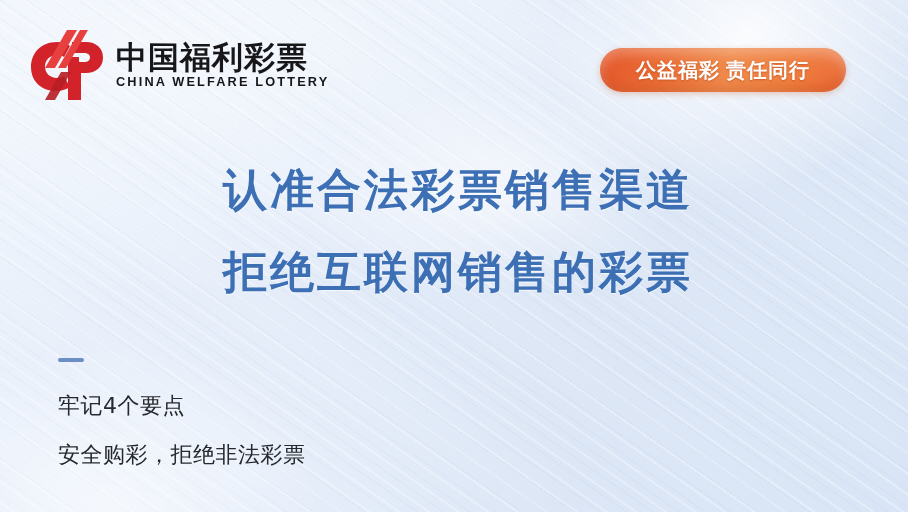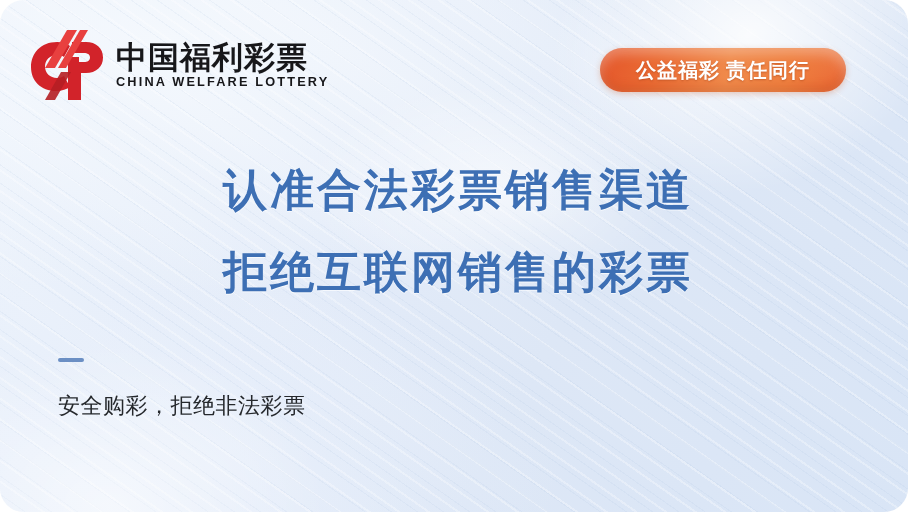--- a/index.html
+++ b/index.html
@@ -7,21 +7,20 @@
     width:908px;height:512px;overflow:hidden;
     font-family:"Liberation Sans","DejaVu Sans",sans-serif;
   }
 
   .poster{
     position:relative;width:908px;height:512px;overflow:hidden;
     background:
       radial-gradient(120% 90% at 18% 8%, #f4f8fd 0%, rgba(244,248,253,0) 55%),
       radial-gradient(90% 70% at 8% 92%, #e9f0fb 0%, rgba(233,240,251,0) 60%),
       linear-gradient(118deg, #eef4fc 0%, #e4ecf9 38%, #dde7f6 62%, #d9e5f6 100%);
-    border-radius: 24px;
   }
 
   
   .texture{
     position:absolute;inset:0;
     background-image:repeating-linear-gradient(
       35deg,
       rgba(255,255,255,0.00) 0px,
       rgba(255,255,255,0.00) 7px,
       rgba(255,255,255,0.55) 7px,
@@ -150,16 +149,17 @@
 
   </div>
 
   <div class="headline">
     <div class="headline-line">认准合法彩票销售渠道</div>
     <div class="headline-line">拒绝互联网销售的彩票</div>
   </div>
 
   <div class="footer">
     <div class="rule"></div>
+    <div class="foot-line">牢记4个要点</div>
     <div class="foot-line">安全购彩，拒绝非法彩票</div>
   </div>
 
 </div>
 
 </body></html>

